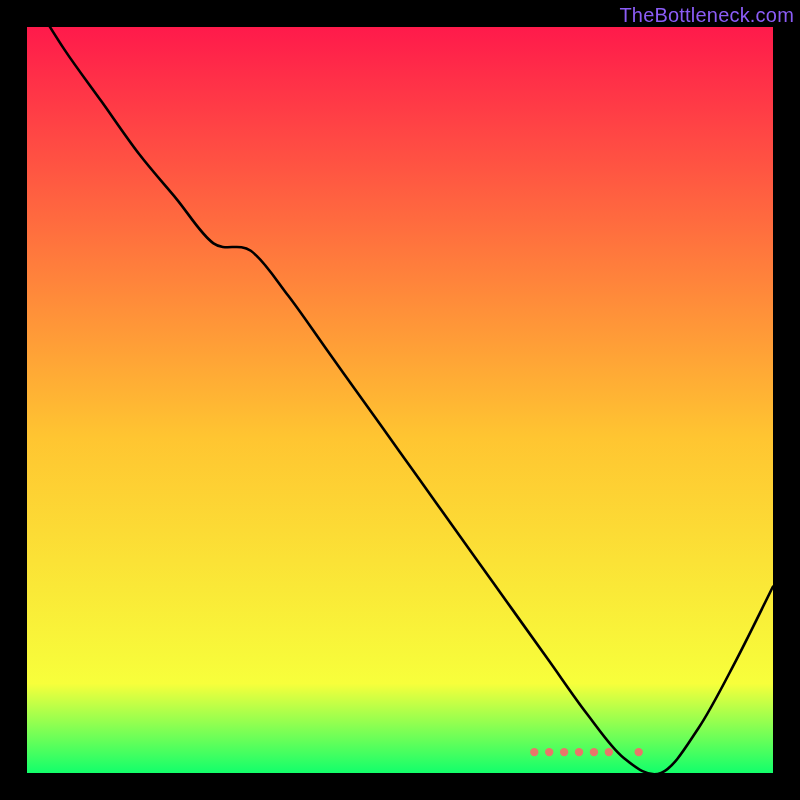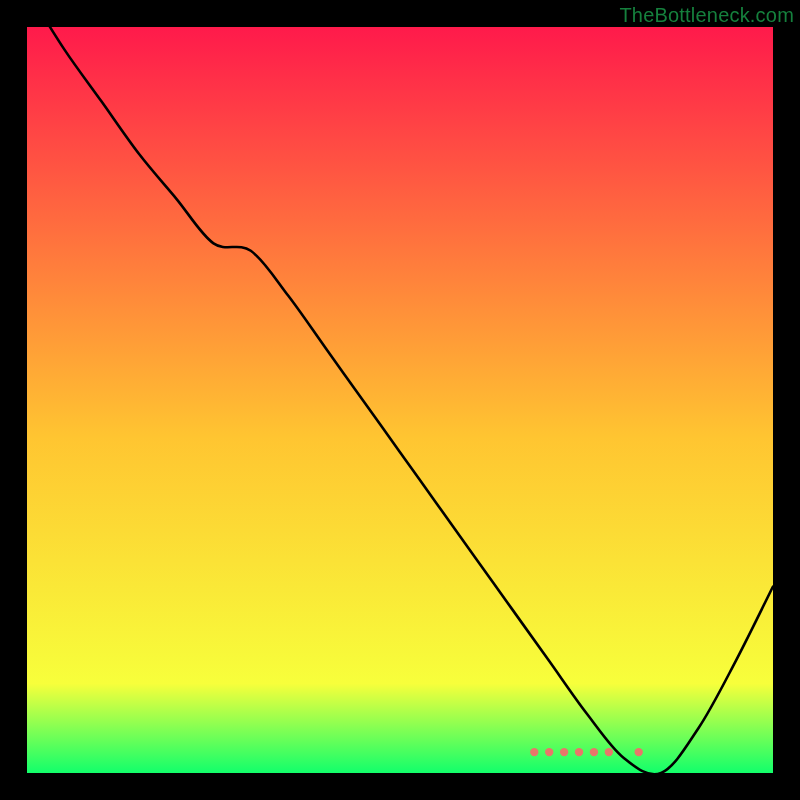--- a/index.html
+++ b/index.html
@@ -13,21 +13,21 @@
   }
   .wrap {
     position: relative;
     width: 800px;
     height: 800px;
   }
   .watermark {
     position: absolute;
     top: 4px;
     right: 6px;
-    color: #15803d;
+    color: #8b5cf6;
     font-size: 20px;
     font-weight: 500;
     letter-spacing: 0.2px;
     z-index: 20;
   }
   svg {
     position: absolute;
     left: 0;
     top: 0;
     width: 800px;

